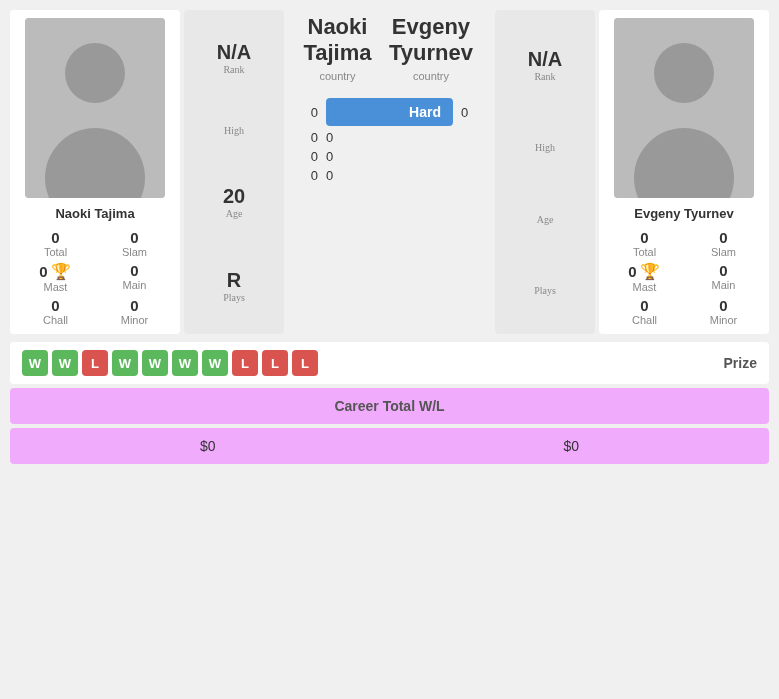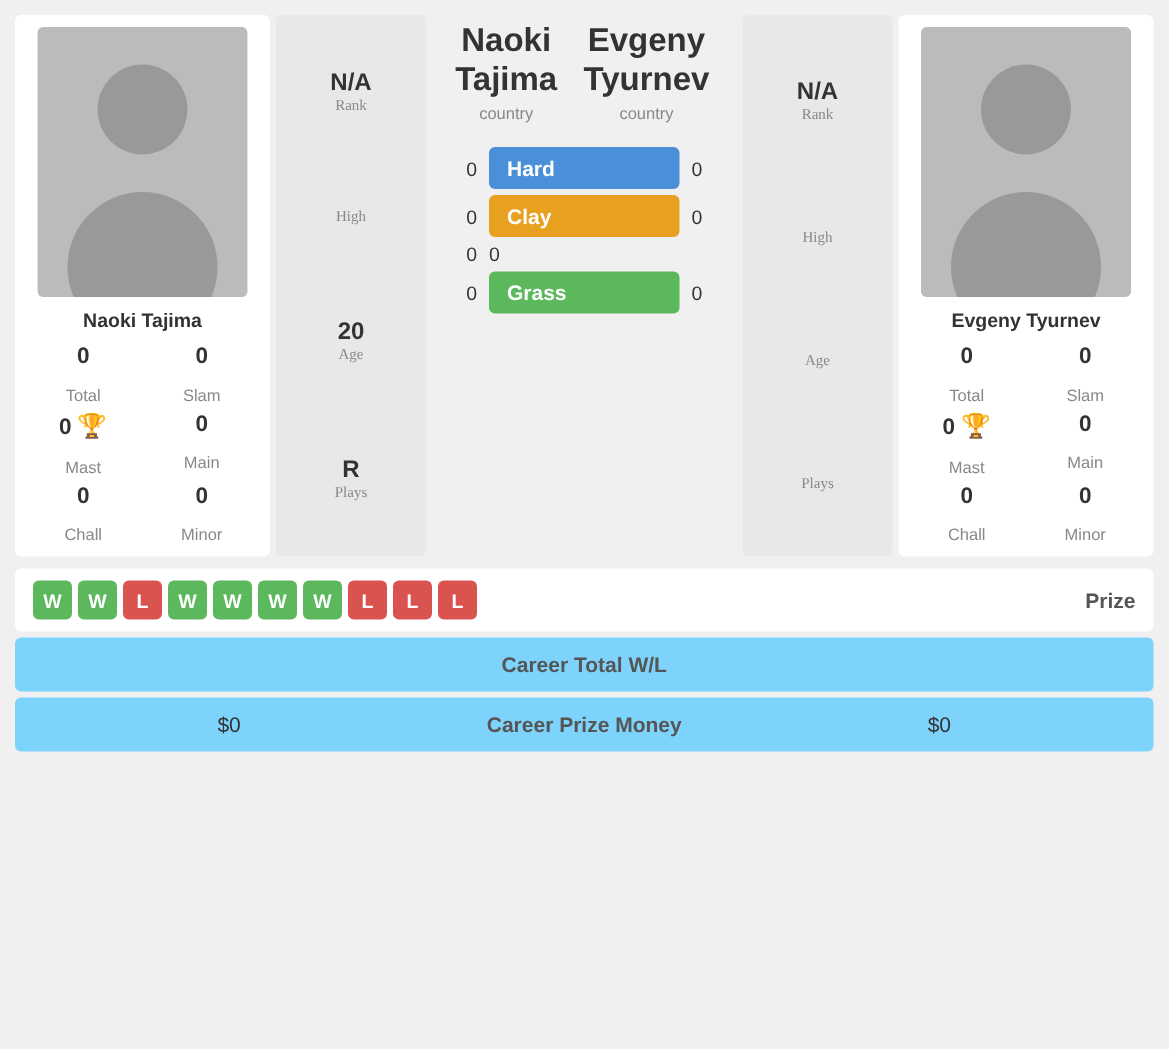--- a/index.html
+++ b/index.html
@@ -67,21 +67,20 @@
 
     .stat-value {
       font-size: 15px;
       font-weight: bold;
       color: #333;
     }
 
     .stat-label {
       font-size: 11px;
       color: #888;
-      margin-top: 12px;
     }
 
     .trophy-icon {
       color: #4a90d9;
       font-size: 16px;
       display: inline-block;
     }
 
     
     .middle-stats {
@@ -95,21 +94,21 @@
       align-items: center;
       justify-content: space-around;
       gap: 4px;
     }
 
     .mid-stat {
       text-align: center;
     }
 
     .mid-stat-value {
-      font-size: 16px;
+      font-size: 20px;
       font-weight: bold;
       color: #333;
     }
 
     .mid-stat-label {
       font-size: 10px;
       color: #888;
       font-family: Liberation Serif, serif;
     }
 
@@ -141,21 +140,21 @@
     }
 
     .surface-btn {
       flex: 1;
       padding: 6px 12px;
       border: none;
       border-radius: 4px;
       color: #fff;
       font-weight: bold;
       font-size: 14px;
-      text-align: left;
+      text-align: right;
       cursor: pointer;
     }
 
     .surface-btn.hard { background: #4a90d9; }
     .surface-btn.clay { background: #e8a020; }
     .surface-btn.indoor { background: #6cb8f0; }
     .surface-btn.grass { background: #5cb85c; }
 
     .surface-right-val {
       width: 30px;
@@ -224,21 +223,21 @@
     .stats-row {
       background: #fff;
       border-radius: 4px;
       padding: 10px 16px;
       margin-bottom: 4px;
       display: flex;
       align-items: center;
     }
 
     .stats-row.alt {
-      background: #7dd3fc;
+      background: #f0abfc;
     }
 
     .stats-row-left {
       flex: 1;
       text-align: center;
       font-size: 14px;
       color: #333;
     }
 
     .stats-row-center {
@@ -362,30 +361,28 @@
         </div>
       </div>
 
       <div class="surface-row">
         <div class="surface-left-val">0</div>
         <button class="surface-btn hard">Hard</button>
         <div class="surface-right-val">0</div>
       </div>
       <div class="surface-row">
         <div class="surface-left-val">0</div>
-        <button class="surface-btn clay">Clay</button>
         <div class="surface-right-val">0</div>
       </div>
       <div class="surface-row">
         <div class="surface-left-val">0</div>
         <div class="surface-right-val">0</div>
       </div>
       <div class="surface-row">
         <div class="surface-left-val">0</div>
-        <button class="surface-btn grass">Grass</button>
         <div class="surface-right-val">0</div>
       </div>
     </div>
 
     <div class="right-player-block">
 
       <div class="right-info">
         <div class="right-mid-stat">
           <div class="mid-stat-value">N/A</div>
           <div class="mid-stat-label">Rank</div>
@@ -461,18 +458,17 @@
 
   <div class="stats-row alt">
     <div class="stats-row-left"></div>
     <div class="stats-row-center">Career Total W/L</div>
     <div class="stats-row-right"></div>
   </div>
 
 
   <div class="stats-row alt">
     <div class="stats-row-left">$0</div>
-    <div class="stats-row-center">Career Prize Money</div>
     <div class="stats-row-right">$0</div>
   </div>
 
 
 </div>
 
 </body></html>

